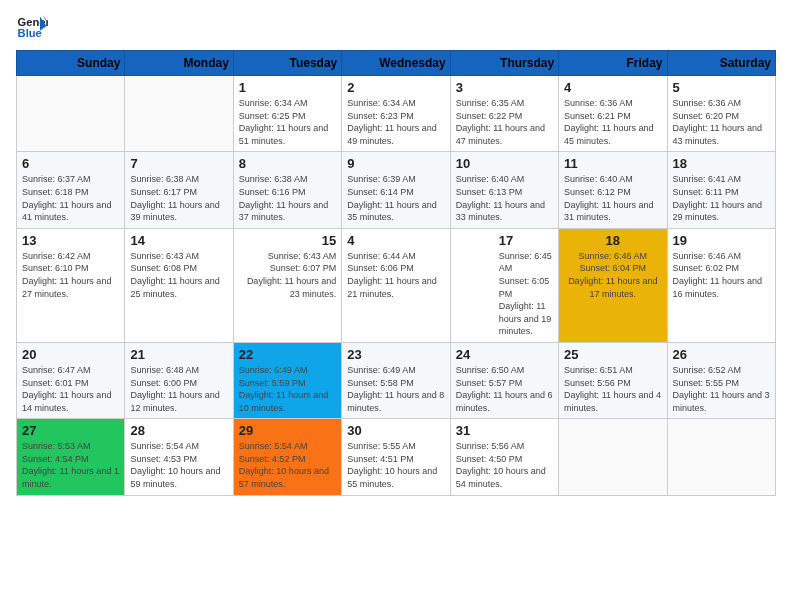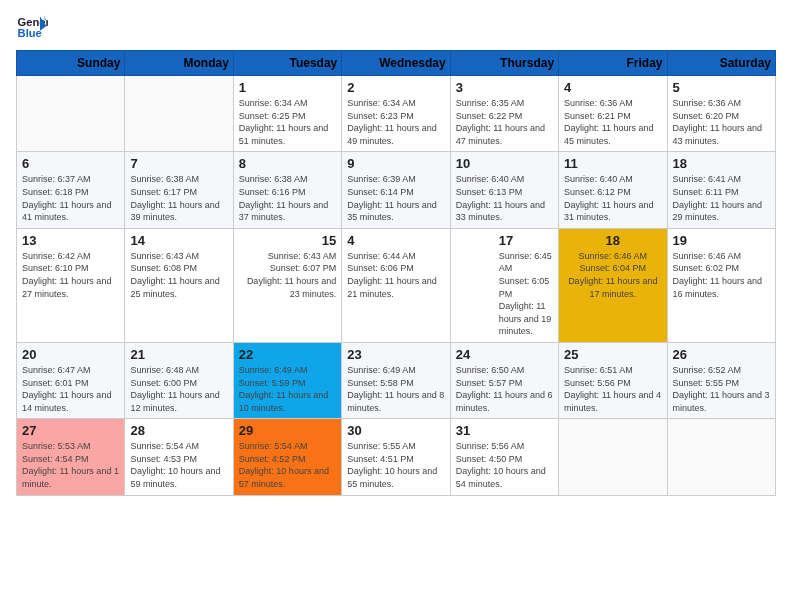--- a/index.html
+++ b/index.html
@@ -235,21 +235,21 @@
           <td style="background: rgb(245, 247, 250);">
             <span class="day-num">25</span>
             <div class="day-info">Sunrise: 6:51 AM<br>Sunset: 5:56 PM<br>Daylight: 11 hours and 4 minutes.</div>
           </td>
           <td style="background: rgb(245, 247, 250);">
             <span class="day-num">26</span>
             <div class="day-info">Sunrise: 6:52 AM<br>Sunset: 5:55 PM<br>Daylight: 11 hours and 3 minutes.</div>
           </td>
         </tr>
         <tr>
-          <td style="background: #fca5a5;">
+          <td style="background: #22c55e;">
             <span class="day-num">27</span>
             <div class="day-info">Sunrise: 5:53 AM<br>Sunset: 4:54 PM<br>Daylight: 11 hours and 1 minute.</div>
           </td>
           <td style="background: rgb(255, 255, 255);">
             <span class="day-num">28</span>
             <div class="day-info">Sunrise: 5:54 AM<br>Sunset: 4:53 PM<br>Daylight: 10 hours and 59 minutes.</div>
           </td>
           <td style="background: #f97316; margin-top: 48px;">
             <span class="day-num">29</span>
             <div class="day-info">Sunrise: 5:54 AM<br>Sunset: 4:52 PM<br>Daylight: 10 hours and 57 minutes.</div>

